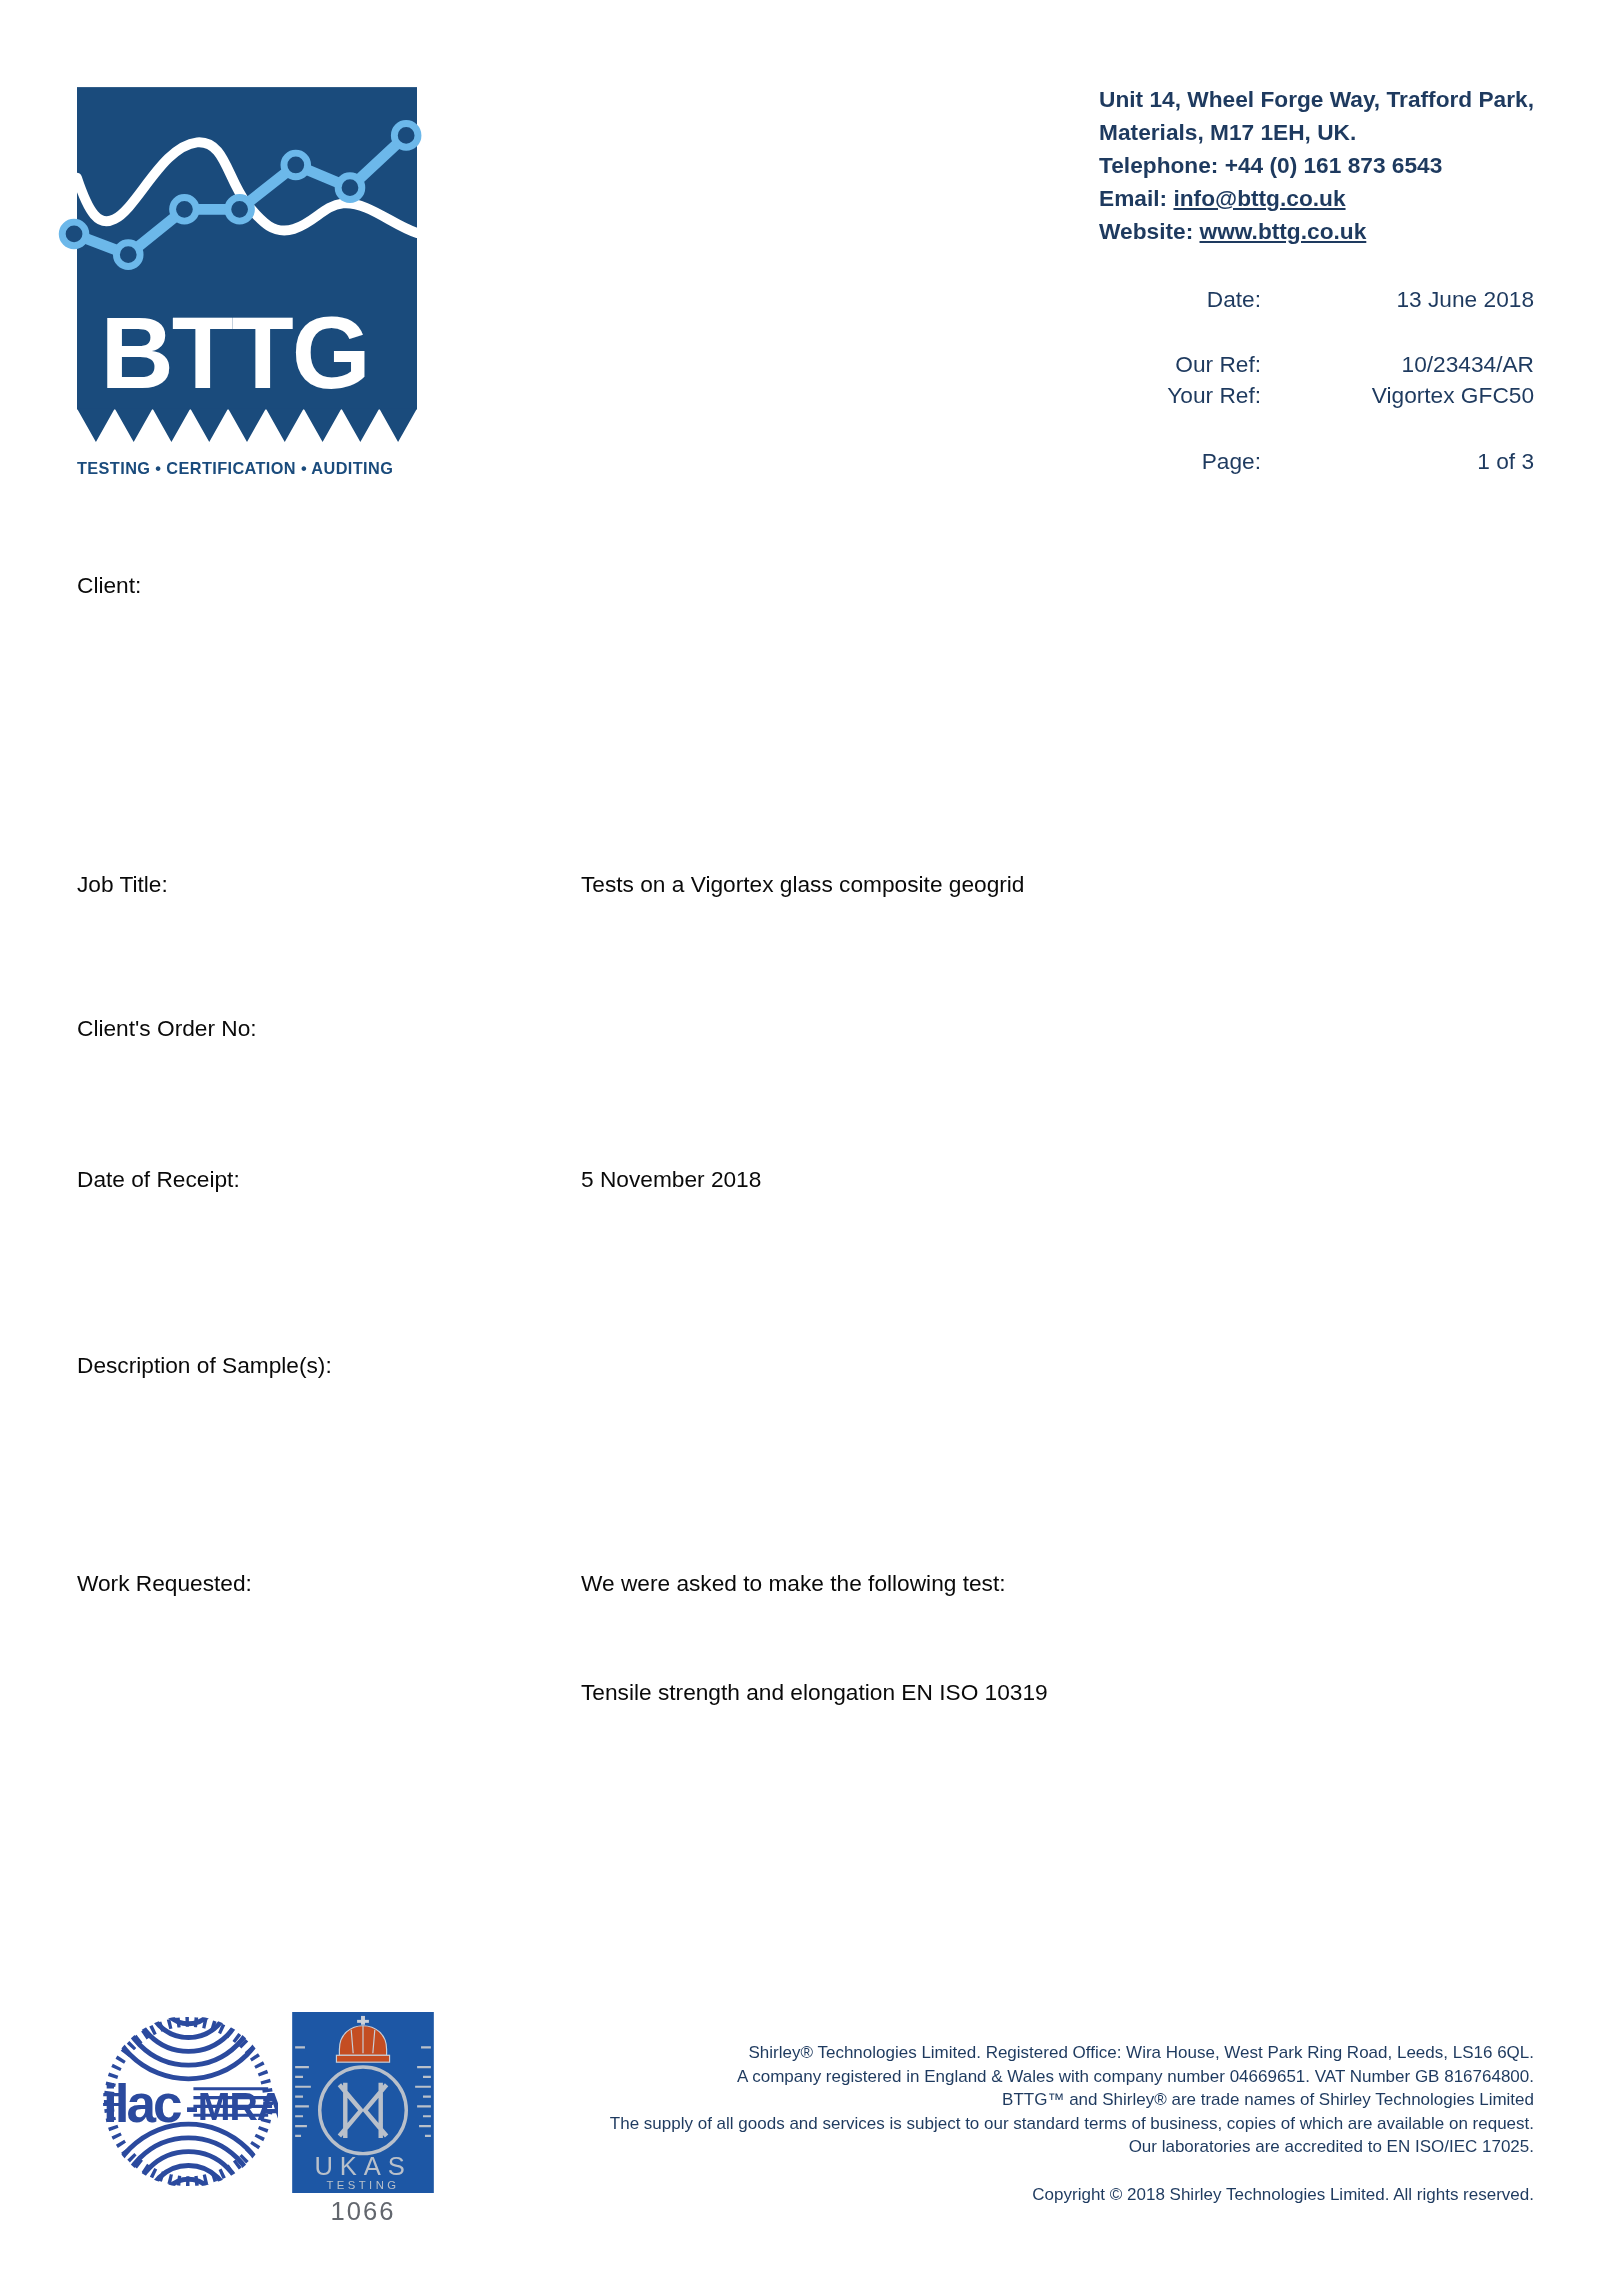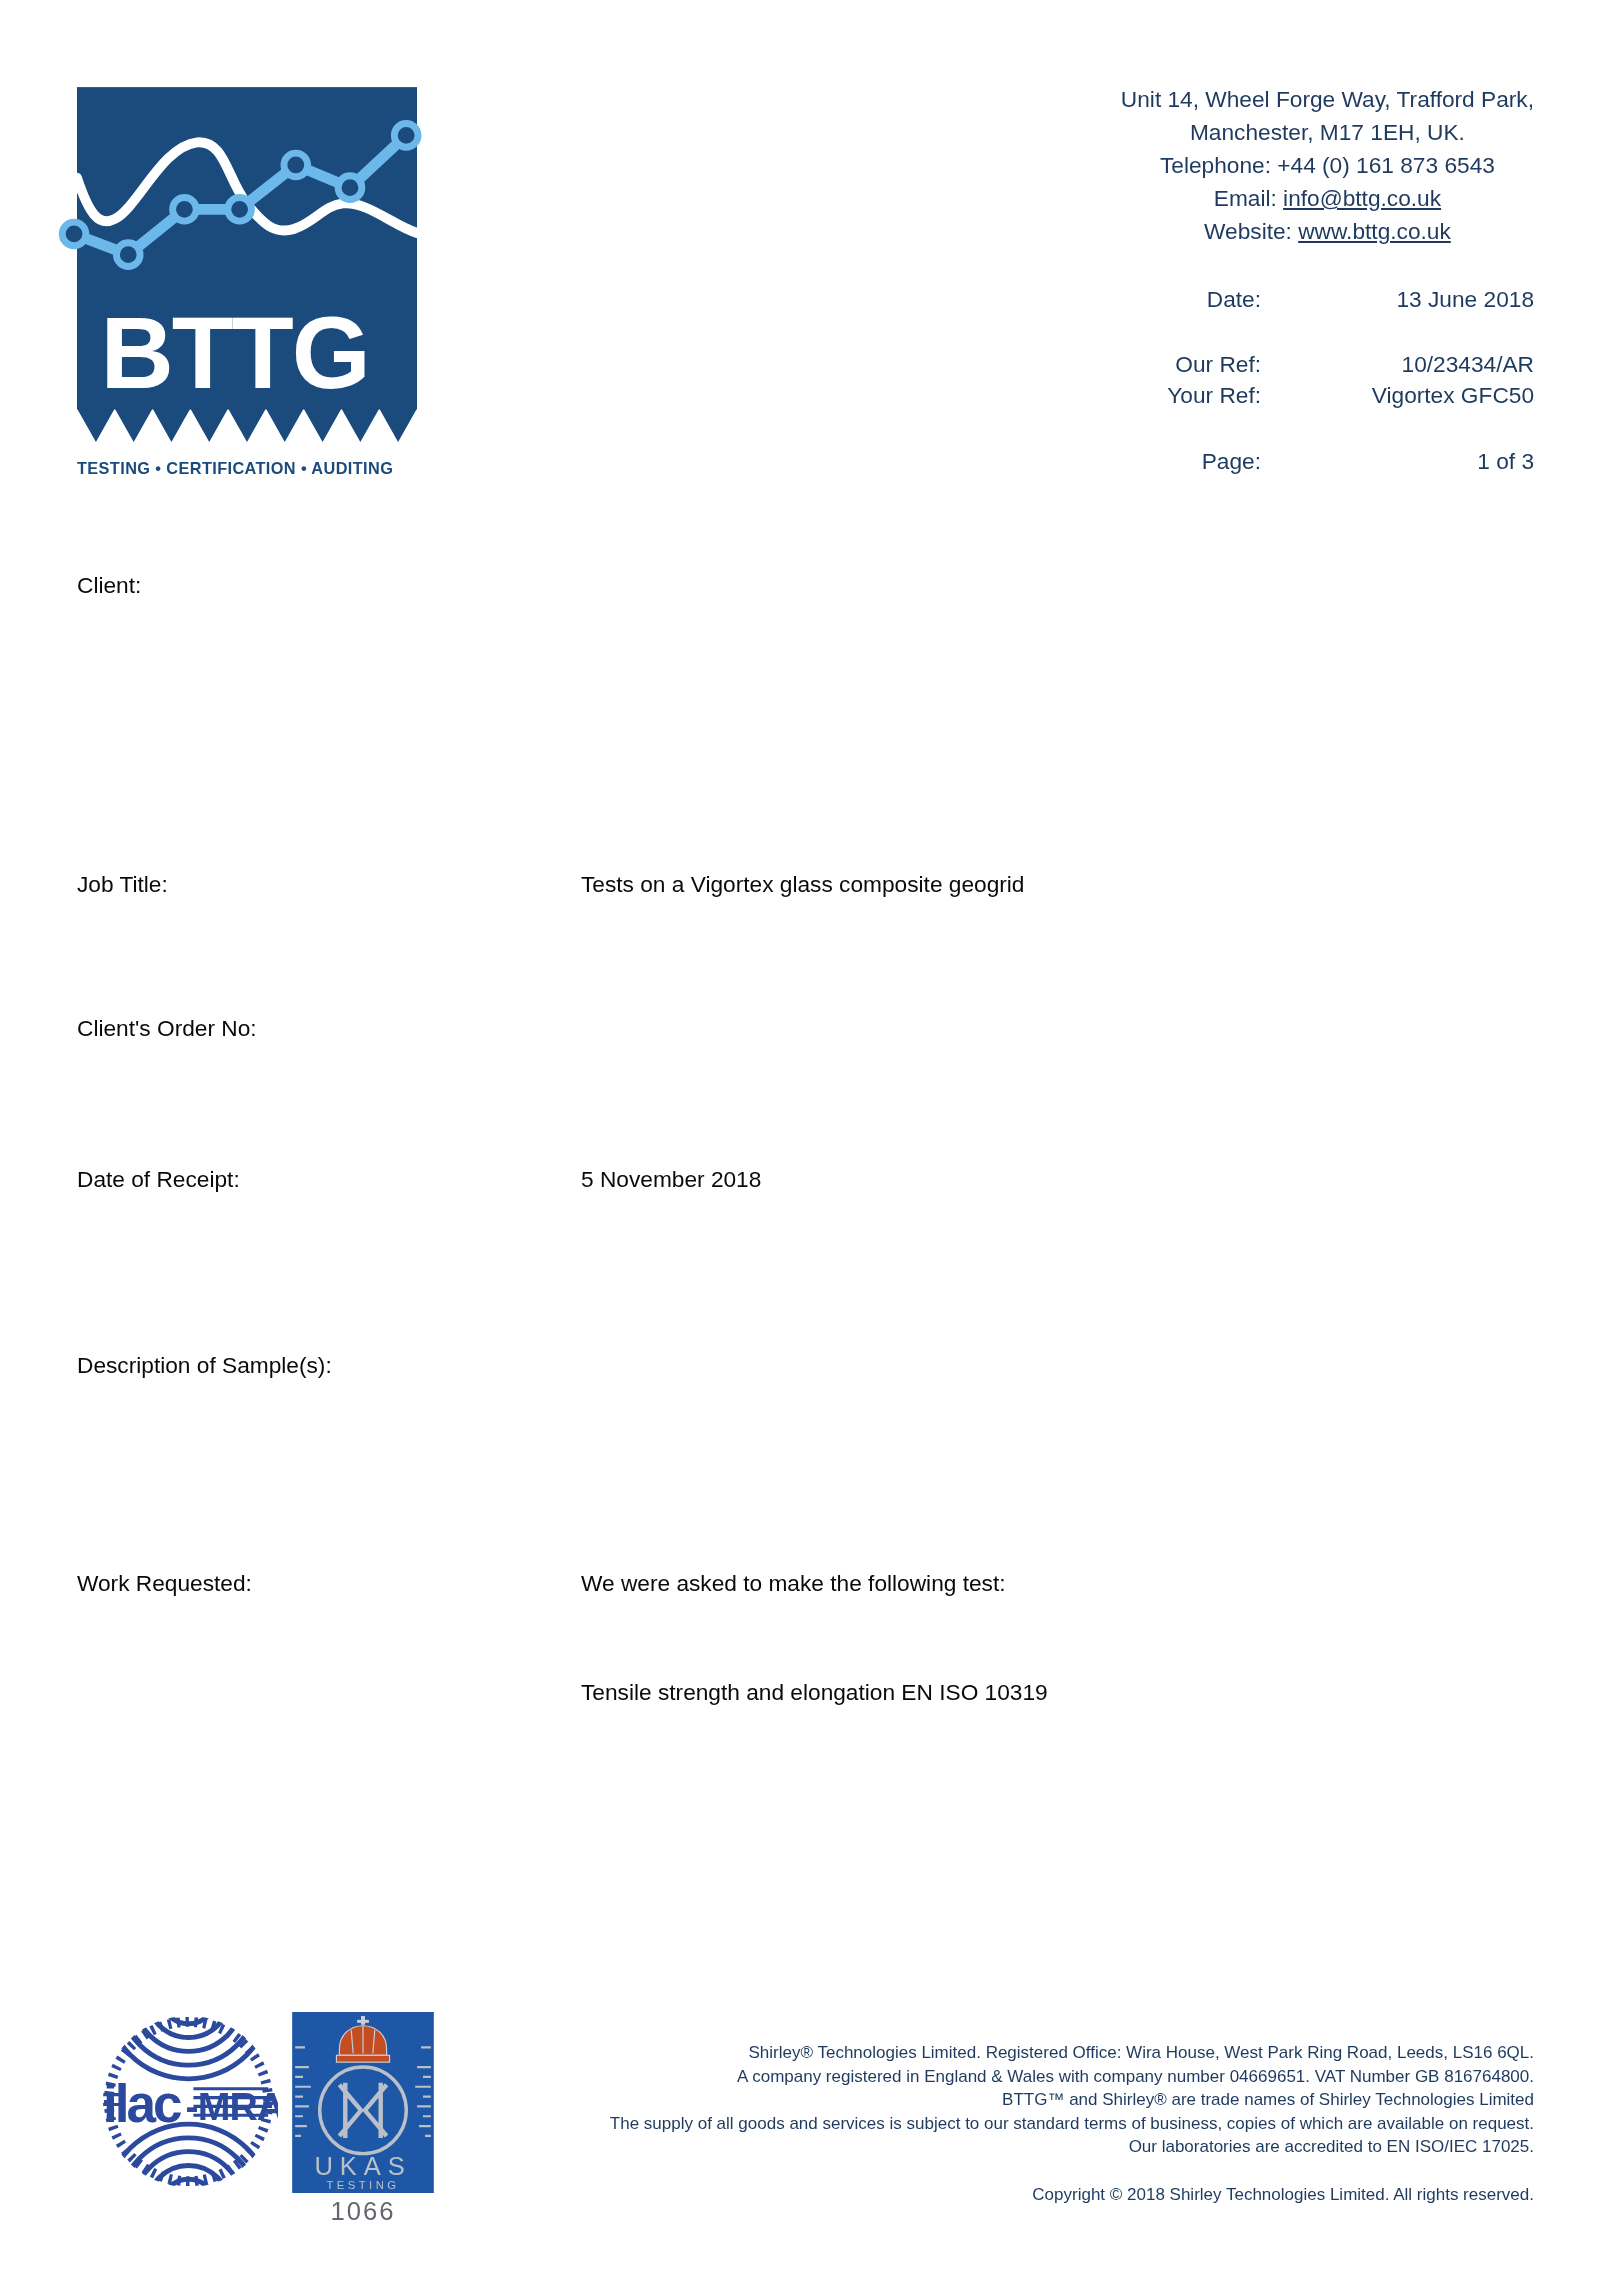--- a/index.html
+++ b/index.html
@@ -3,21 +3,21 @@
 <meta charset="utf-8">
 <style>
   * { margin:0; padding:0; box-sizing:border-box; }
   body { background:#ffffff; font-family:"Liberation Sans", sans-serif; }
   .page {
     position:relative; width:1613px; height:2293px; background:#ffffff;
     overflow:hidden; color:#0a0a0a;
   }
   .abs { position:absolute; }
   .navy { color:#1e3a5f; }
-  .right-align { text-align:center; }
+  .right-align { text-align:left;font-weight:bold; }
 
   
   .addr { top:83px; right:79px; font-size:22.7px; line-height:33px; }
   .addr a, .link { color:#1e3a5f; text-decoration:underline; }
 
   
   .meta-label { right:352px; font-size:22.7px; }
   .meta-value { right:79px; font-size:22.7px; }
 
   
@@ -66,21 +66,21 @@
         <circle cx="334" cy="49" r="12"></circle>
       </g>
 
       <text x="160" y="305" text-anchor="middle" font-size="103" font-weight="bold" letter-spacing="-2" fill="#ffffff" font-family="Liberation Sans, DejaVu Sans, sans-serif">BTTG</text>
     </svg>
   </div>
   <div class="abs tagline">TESTING • CERTIFICATION • AUDITING</div>
 
   <div class="abs addr navy right-align">
     <div>Unit 14, Wheel Forge Way, Trafford Park,</div>
-    <div>Manchester, M17 1EH, UK.</div>
+    <div>Materials, M17 1EH, UK.</div>
     <div>Telephone: +44 (0) 161 873 6543</div>
     <div><span>Email: </span><span class="link">info@bttg.co.uk</span></div>
     <div><span>Website: </span><span class="link">www.bttg.co.uk</span></div>
   </div>
 
   <div class="abs meta-label navy" style="top:286px">Date:</div>
   <div class="abs meta-value navy" style="top:286px">13 June 2018</div>
 
   <div class="abs meta-label navy" style="top:351px">Our Ref:</div>
   <div class="abs meta-value navy" style="top:351px">10/23434/AR</div>

